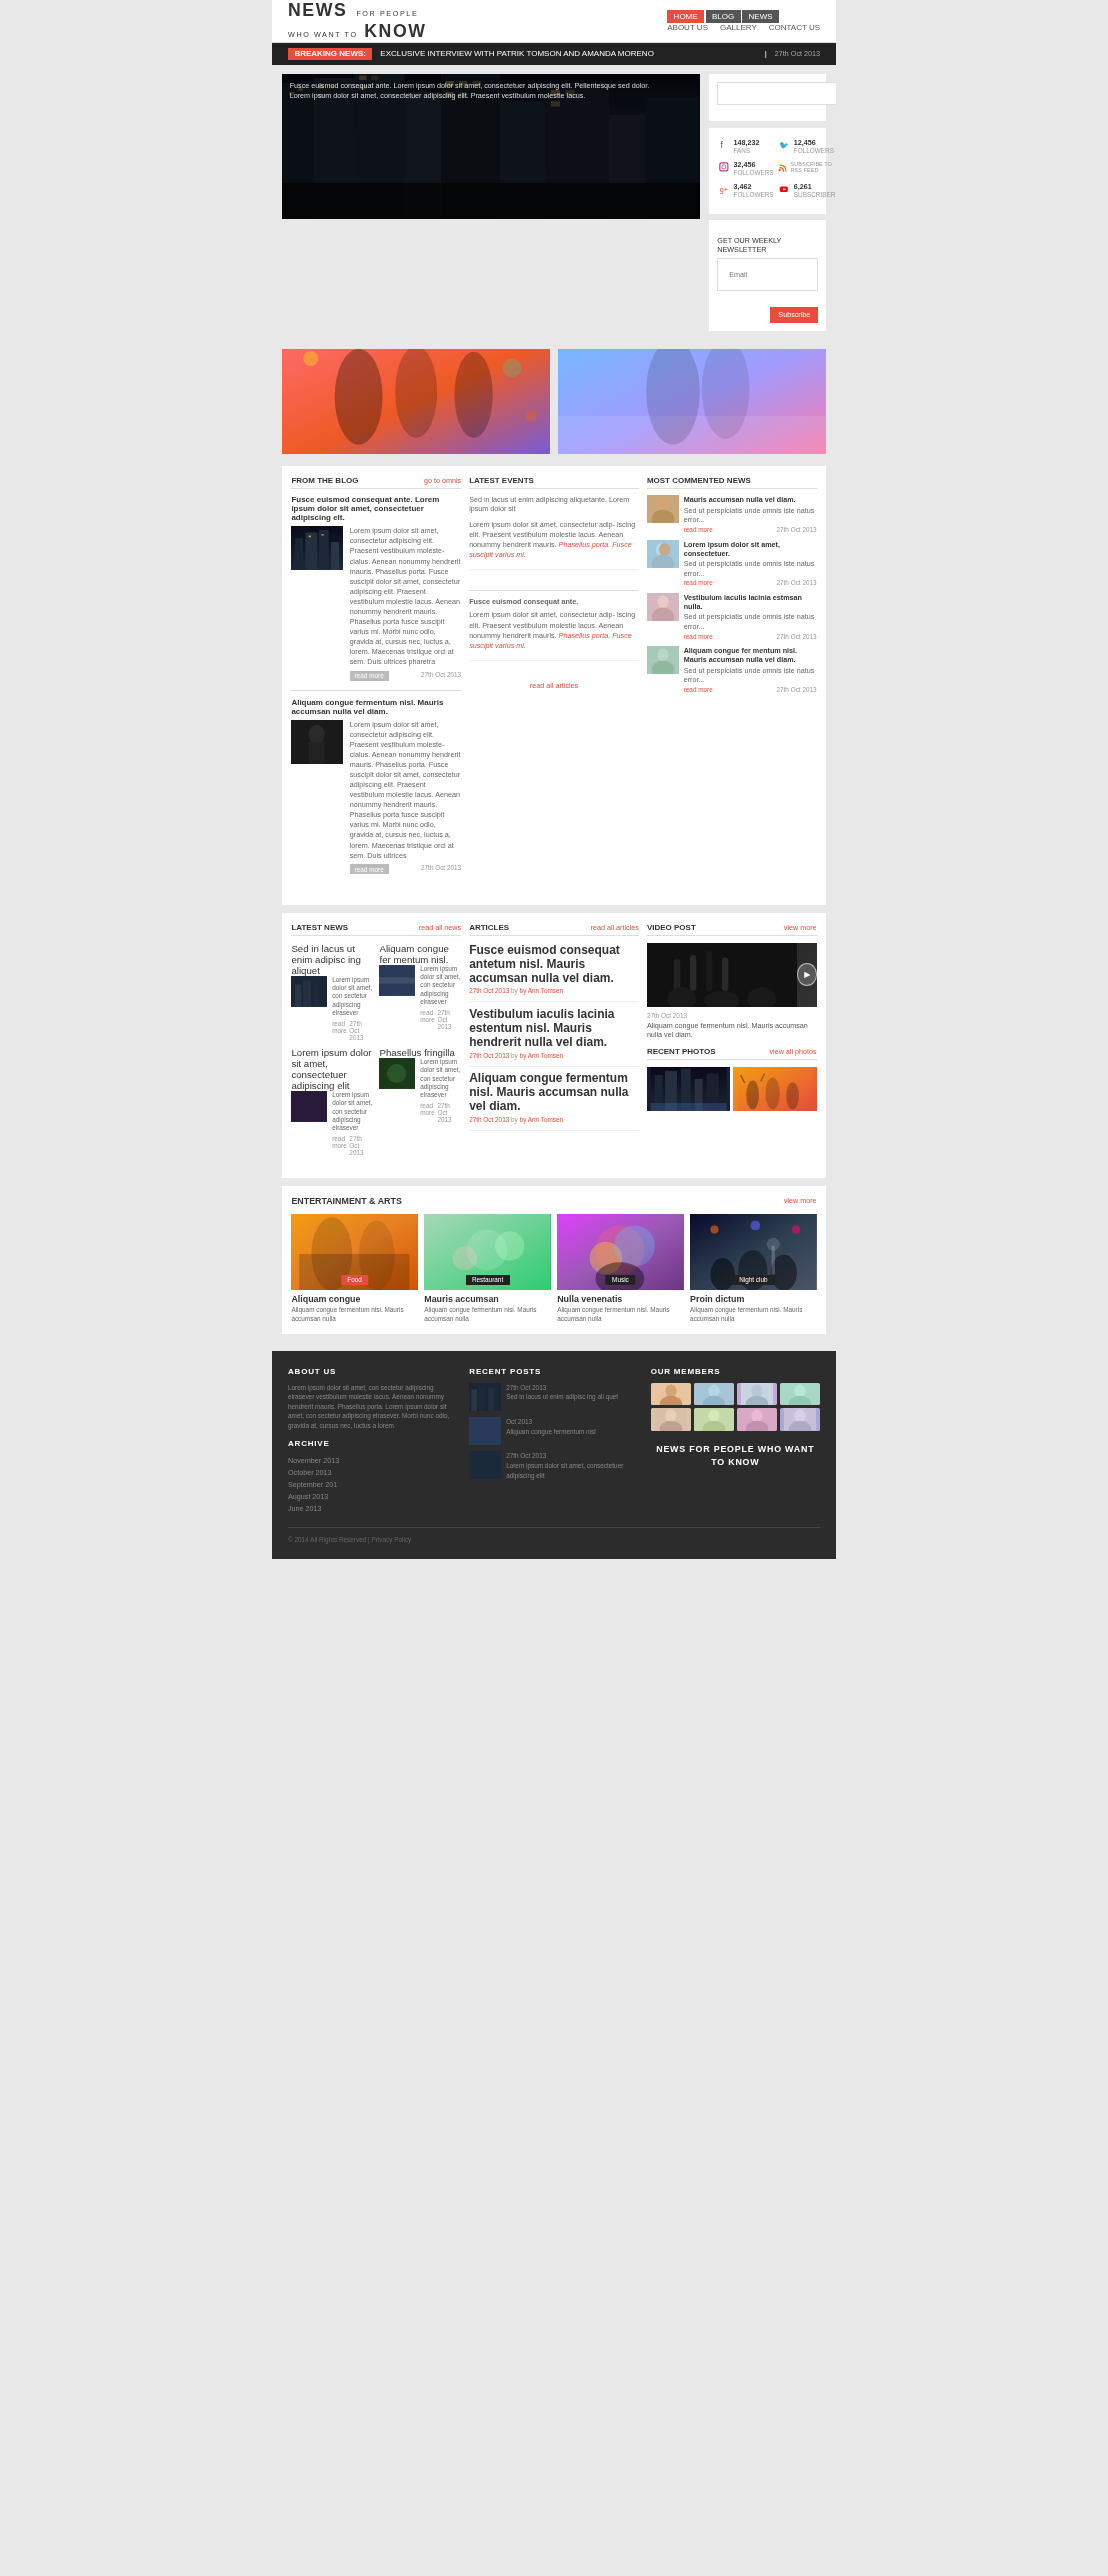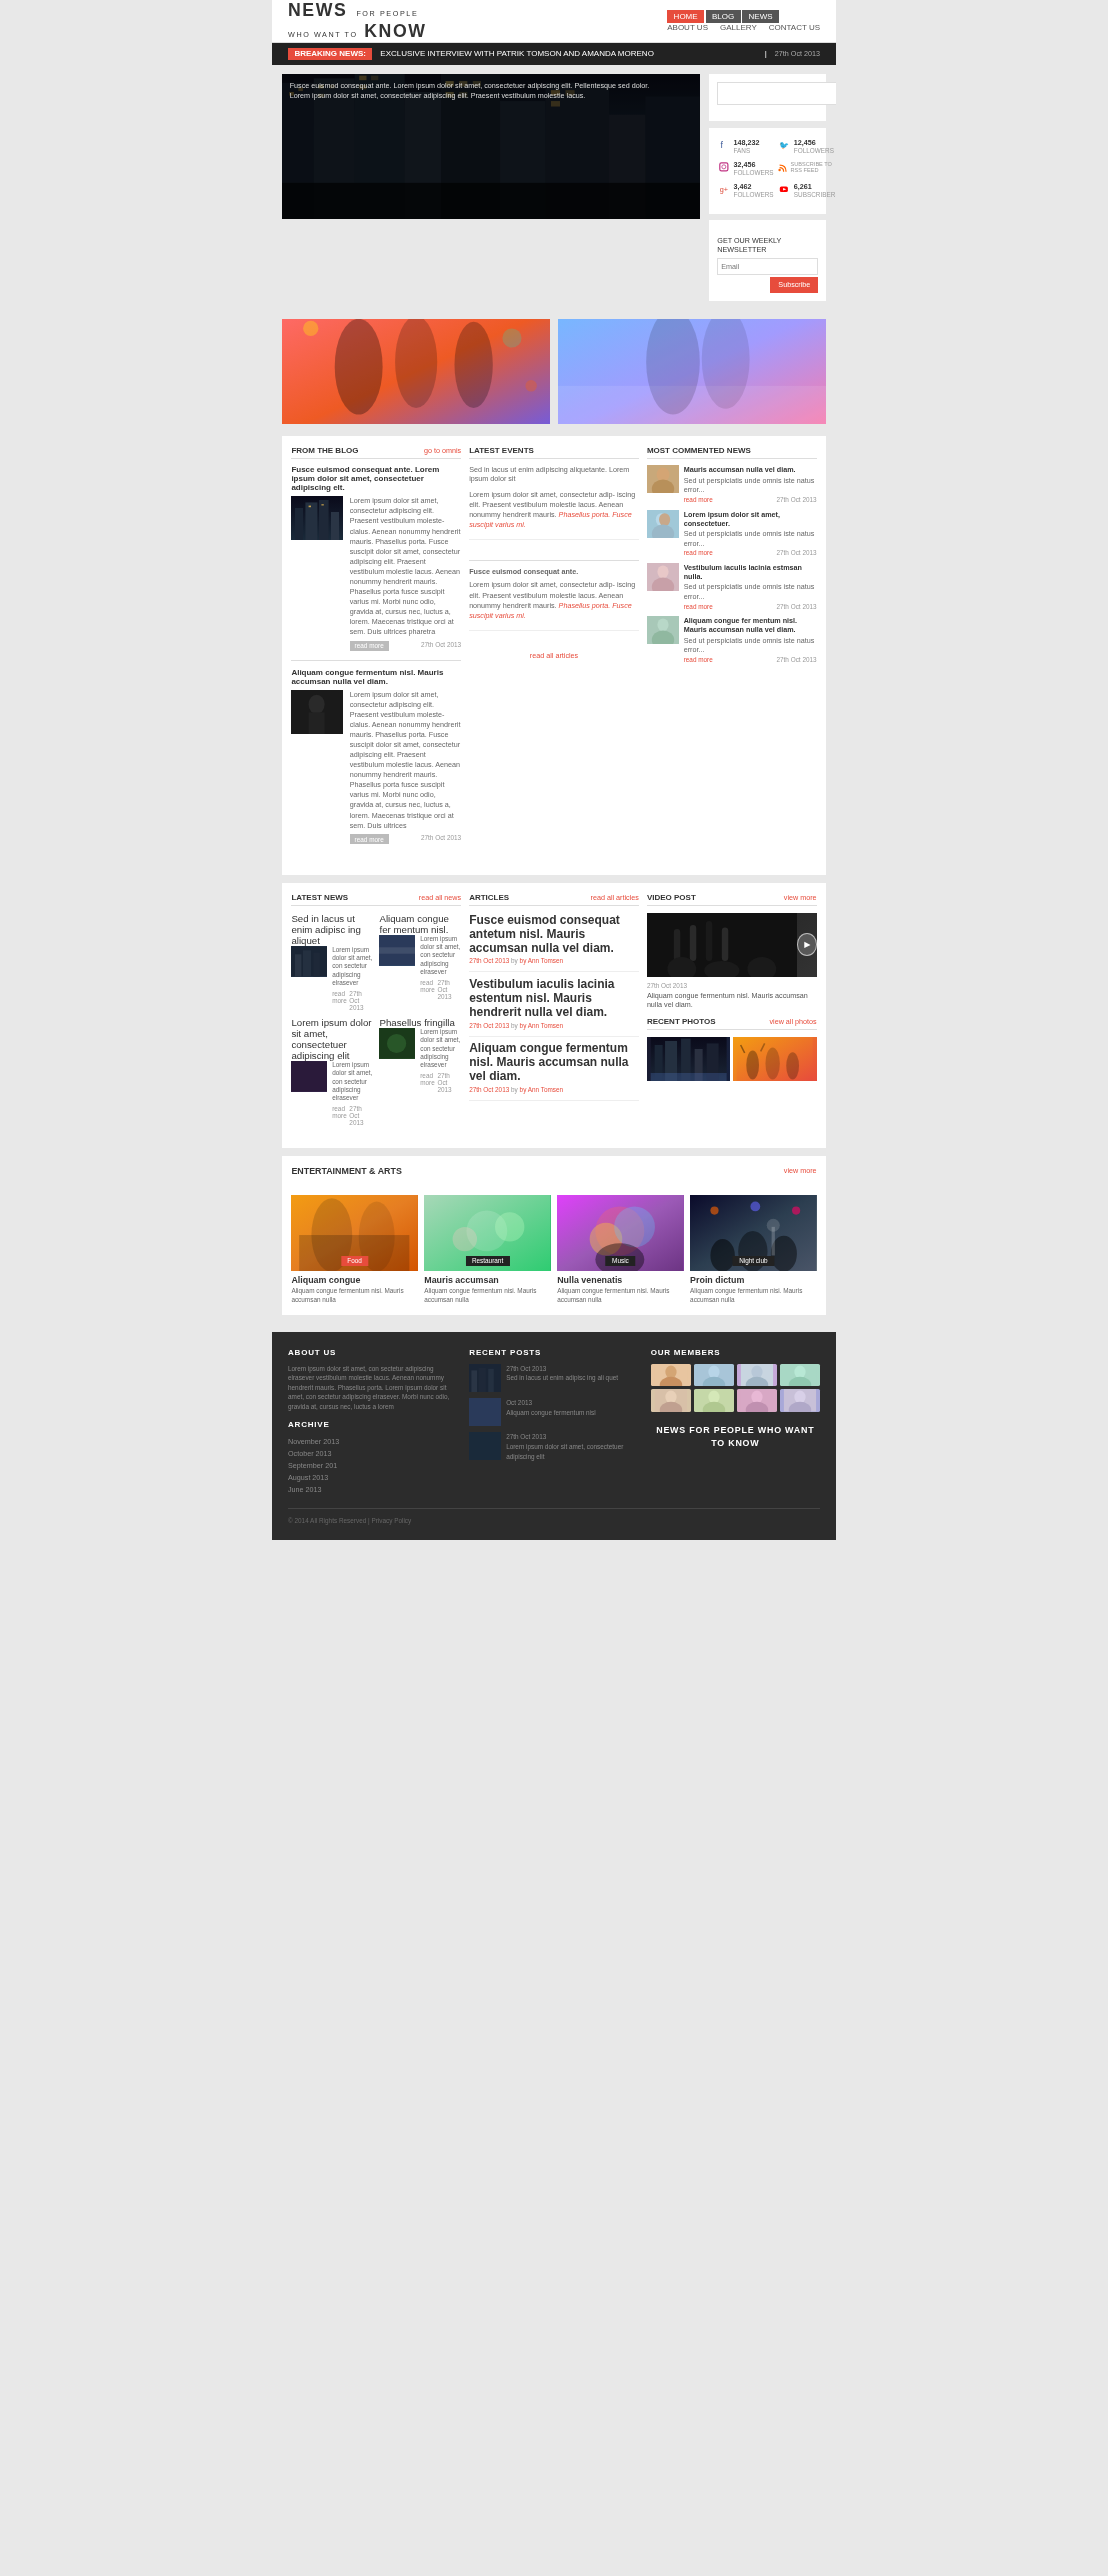--- a/index.html
+++ b/index.html
@@ -29,21 +29,21 @@
     .search-box button { background: #aaa; border: none; padding: 4px 6.4px; cursor: pointer; color: #fff; }
     
     .social-stats { display: grid; grid-template-columns: 1fr 1fr; gap: 4px; margin-bottom: 8px; }
     .social-item { display: flex; align-items: center; gap: 3.2px; }
     .social-icon { width: 13px; height: 13px; display: flex; align-items: center; justify-content: center; font-size: 8px; }
     .social-num { font-weight: bold; font-size: 7.2px; }
     .social-label { font-size: 6.4px; color: #999; display: block; }
     
     .newsletter-widget { margin-top: 8px; }
     .newsletter-widget .title { font-size: 7.2px; text-transform: uppercase; margin-bottom: 4px; }
-    .newsletter-widget input { width: 100%; padding: 3px; border: 0.8px solid #ddd; font-size: 7.2px; margin-bottom: 2px; }
+    .newsletter-widget input { width: 100%; padding: 11px; border: 0.8px solid #ddd; font-size: 7.2px; margin-bottom: 16px; }
     .newsletter-widget button { background: #e74c3c; color: #fff; border: none; padding: 3.2px 8px; font-size: 7.2px; float: right; cursor: pointer; }
     
     
     .category-row { display: flex; gap: 8px; margin: 12px 0; }
     .cat-img { flex: 1; height: 105px; position: relative; overflow: hidden; }
     .cat-img .cat-label { position: absolute; top: 6.4px; right: 6.4px; background: rgba(0,0,0,0.6); color: #fff; font-size: 6.4px; padding: 1.6px 4.8px; text-transform: uppercase; letter-spacing: 0.8px; }
     .music-bg { background: linear-gradient(135deg, #e74c3c 0%, #c0392b 50%, #8e44ad 100%); display: flex; align-items: center; justify-content: center; }
     .family-bg { background: linear-gradient(135deg, #3498db 0%, #2ecc71 100%); display: flex; align-items: center; justify-content: center; }
     
     
@@ -101,21 +101,21 @@
     
     .video-thumb { width: 100%; height: 64px; background: linear-gradient(135deg, #1a1a1a 0%, #333 100%); position: relative; display: flex; align-items: center; justify-content: center; margin-bottom: 4.8px; }
     .play-btn { width: 22.5px; height: 22.5px; background: rgba(255,255,255,0.2); border-radius: 50%; display: flex; align-items: center; justify-content: center; border: 1.6px solid rgba(255,255,255,0.6); }
     .play-btn::after { content: '▶'; color: #fff; font-size: 8px; margin-left: 1.6px; }
     
     
     .photos-grid { display: grid; grid-template-columns: 1fr 1fr; gap: 3.2px; }
     .photo-item { height: 44px; }
     .photo-city { background: linear-gradient(135deg, #1a1a2e 0%, #16213e 100%); }
     .photo-crowd { background: linear-gradient(135deg, #f39c12 0%, #e74c3c 100%); }
-    .ent-header { display: flex; justify-content: space-between; align-items: center; margin-bottom: 19px; }
+    .ent-header { display: flex; justify-content: space-between; align-items: center; margin-bottom: 8px; }
     .ent-title { font-size: 8.9px; font-weight: bold; text-transform: uppercase; }
     .ent-more { color: #e74c3c; font-size: 7.2px; }
     .ent-grid { display: flex; gap: 6.4px; }
     .ent-item { flex: 1; }
     .ent-img { width: 100%; height: 76px; position: relative; overflow: hidden; margin-bottom: 4px; }
     .ent-img .ent-badge { position: absolute; bottom: 4.8px; left: 50%; transform: translateX(-50%); background: #e74c3c; color: #fff; font-size: 6.4px; padding: 1.6px 6.4px; white-space: nowrap; }
     .ent-img .ent-badge.dark { background: #222; }
     .ent-item-title { font-size: 8.9px; font-weight: bold; color: #333; margin-bottom: 2.4px; }
     .ent-item-text { font-size: 6.4px; color: #666; line-height: 1.4; }
     .food-bg { background: linear-gradient(135deg, #f39c12 0%, #e67e22 50%, #d35400 100%); }

